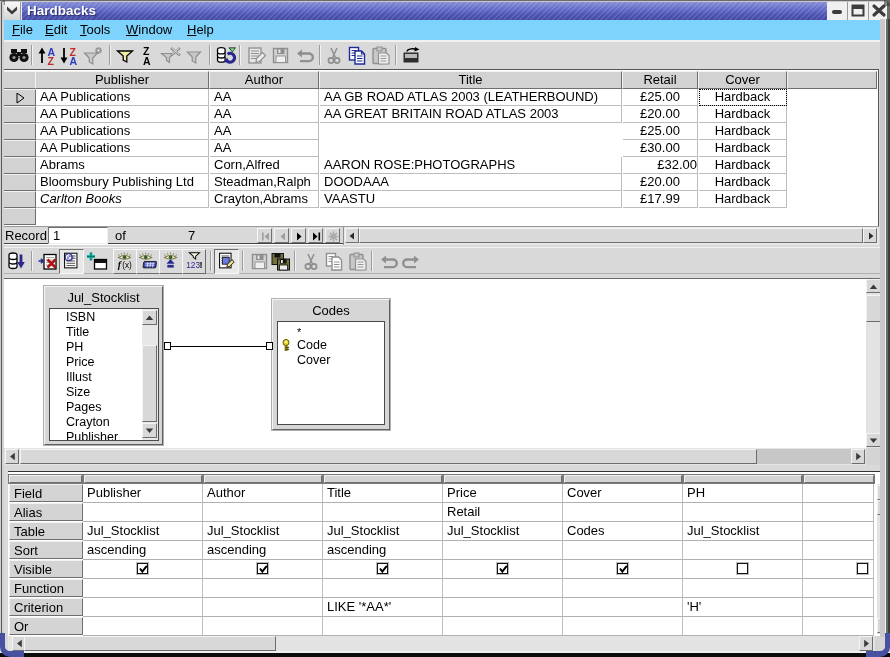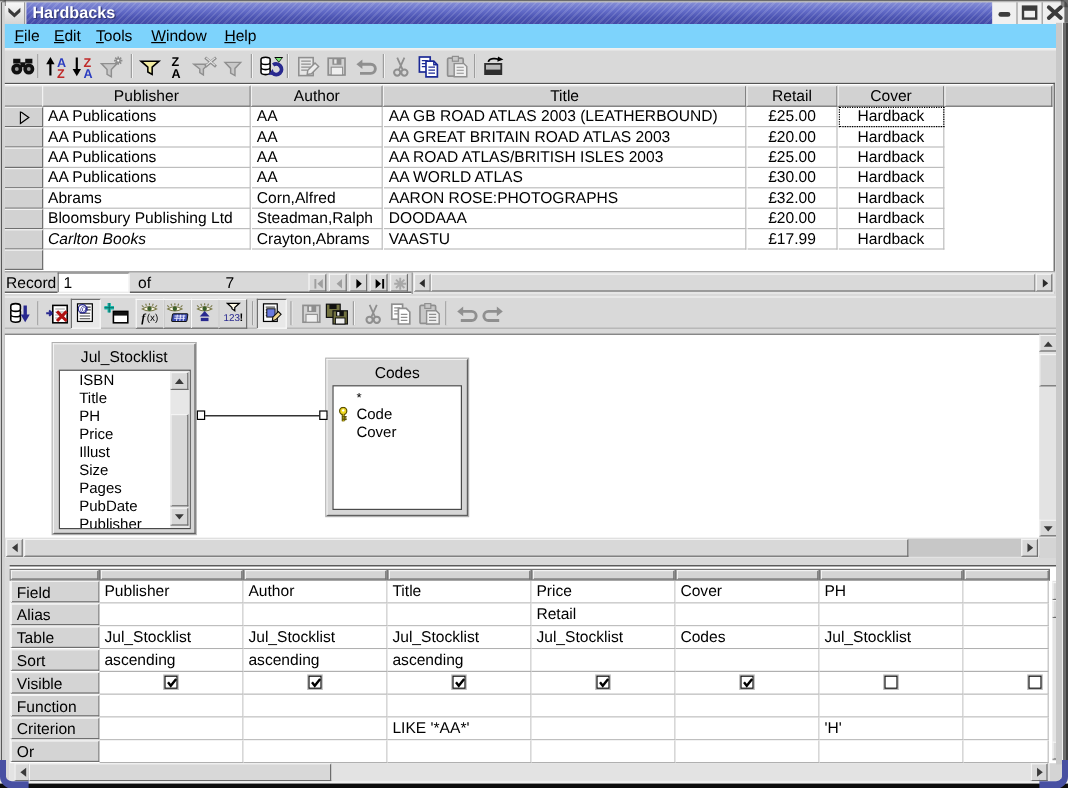--- a/index.html
+++ b/index.html
@@ -241,32 +241,30 @@
     <div class="cell" style="left:317px;top:19px;width:302px;height:17px;">AA GB ROAD ATLAS 2003 (LEATHERBOUND)</div>
     <div class="cell cR" style="left:620px;top:19px;width:75px;height:17px;">£25.00</div>
     <div class="cell cR" style="left:696px;top:19px;width:88px;height:17px;outline:1px dotted #000;outline-offset:-1px;">Hardback</div>
     <div class="cell" style="left:33px;top:36px;width:173px;height:17px;">AA Publications</div>
     <div class="cell" style="left:207px;top:36px;width:109px;height:17px;">AA</div>
     <div class="cell" style="left:317px;top:36px;width:302px;height:17px;">AA GREAT BRITAIN ROAD ATLAS 2003</div>
     <div class="cell cR" style="left:620px;top:36px;width:75px;height:17px;">£20.00</div>
     <div class="cell cR" style="left:696px;top:36px;width:88px;height:17px;">Hardback</div>
     <div class="cell" style="left:33px;top:53px;width:173px;height:17px;">AA Publications</div>
     <div class="cell" style="left:207px;top:53px;width:109px;height:17px;">AA</div>
-    <div class="cell" style="left:317px;top:53px;width:302px;height:17px;">AA ROAD ATLAS/BRITISH ISLES 2003</div>
     <div class="cell cR" style="left:620px;top:53px;width:75px;height:17px;">£25.00</div>
     <div class="cell cR" style="left:696px;top:53px;width:88px;height:17px;">Hardback</div>
     <div class="cell" style="left:33px;top:70px;width:173px;height:17px;">AA Publications</div>
     <div class="cell" style="left:207px;top:70px;width:109px;height:17px;">AA</div>
-    <div class="cell" style="left:317px;top:70px;width:302px;height:17px;">AA WORLD ATLAS</div>
     <div class="cell cR" style="left:620px;top:70px;width:75px;height:17px;">£30.00</div>
     <div class="cell cR" style="left:696px;top:70px;width:88px;height:17px;">Hardback</div>
     <div class="cell" style="left:33px;top:87px;width:173px;height:17px;">Abrams</div>
     <div class="cell" style="left:207px;top:87px;width:109px;height:17px;">Corn,Alfred</div>
     <div class="cell" style="left:317px;top:87px;width:302px;height:17px;">AARON ROSE:PHOTOGRAPHS</div>
-    <div class="cell cR" style="left:620px;top:87px;width:75px;height:17px;">£32.00</div>
+    <div class="cell cR" style="left:620px;top:87px;width:75px;height:17px;text-align:right;">£32.00</div>
     <div class="cell cR" style="left:696px;top:87px;width:88px;height:17px;">Hardback</div>
     <div class="cell" style="left:33px;top:104px;width:173px;height:17px;">Bloomsbury Publishing Ltd</div>
     <div class="cell" style="left:207px;top:104px;width:109px;height:17px;">Steadman,Ralph</div>
     <div class="cell" style="left:317px;top:104px;width:302px;height:17px;">DOODAAA</div>
     <div class="cell cR" style="left:620px;top:104px;width:75px;height:17px;">£20.00</div>
     <div class="cell cR" style="left:696px;top:104px;width:88px;height:17px;">Hardback</div>
     <div class="cell" style="left:33px;top:121px;width:173px;height:17px;font-style:italic;">Carlton Books</div>
     <div class="cell" style="left:207px;top:121px;width:109px;height:17px;">Crayton,Abrams</div>
     <div class="cell" style="left:317px;top:121px;width:302px;height:17px;">VAASTU</div>
     <div class="cell cR" style="left:620px;top:121px;width:75px;height:17px;">£17.99</div>
@@ -451,21 +449,21 @@
       <div class="tbox-title">Jul_Stocklist</div>
       <div class="tbox-list" style="left:4px;top:21px;width:110px;height:133px;overflow:hidden">
         <div style="position:absolute;left:0;top:1px;width:90px">
             <div class="fitem">ISBN</div>
             <div class="fitem">Title</div>
             <div class="fitem">PH</div>
             <div class="fitem">Price</div>
             <div class="fitem">Illust</div>
             <div class="fitem">Size</div>
             <div class="fitem">Pages</div>
-            <div class="fitem">PubDate</div>
+            <div class="fitem">Crayton</div>
             <div class="fitem">Publisher</div>
           </div>
         <div class="abs" style="right:0;top:0;width:16px;height:131px;background:#e7e7e7">
             <div class="sbtn" style="left:0px;top:1px;width:15px;height:15px"><svg width="13" height="13" viewBox="0 0 13 13">
                 <path d="M6.5 4.5 L10.2 9 L2.8 9 Z" fill="#3a3a3a"></path>
               </svg></div>
             <div class="sbtn" style="left:0px;top:36px;width:15px;height:77px"></div>
             <div class="sbtn" style="left:0px;top:114px;width:15px;height:15px"><svg width="13" height="13" viewBox="0 0 13 13">
                 <path d="M6.5 9 L10.2 4.5 L2.8 4.5 Z" fill="#3a3a3a"></path>
               </svg></div>

